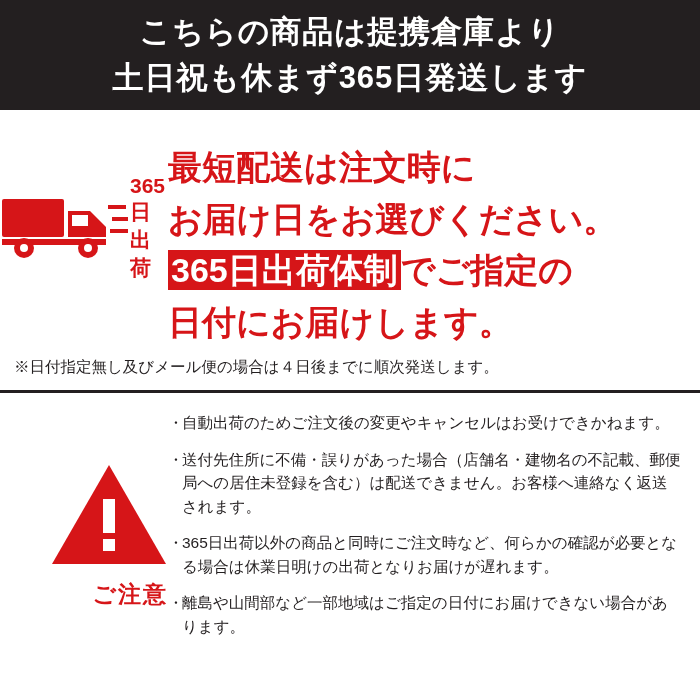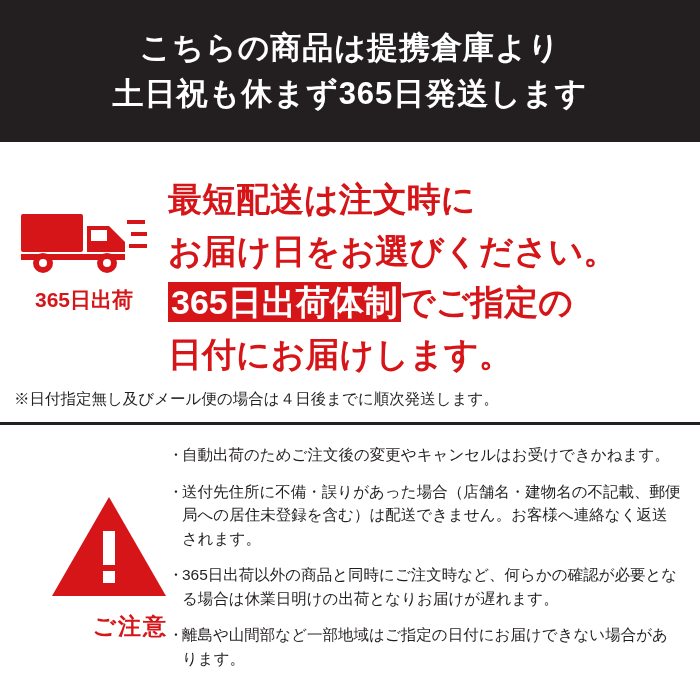--- a/index.html
+++ b/index.html
@@ -16,21 +16,21 @@
     position: relative;
     overflow: hidden;
     background: #ffffff;
     box-sizing: border-box;
   }
 
   
   .header {
     background: #231f20;
     color: #ffffff;
-    height: 142px;
+    height: 110px;
     box-sizing: border-box;
     display: flex;
     flex-direction: column;
     align-items: center;
     justify-content: center;
     gap: 7px;
   }
   .header-line {
     font-size: 31px;
     font-weight: bold;
@@ -51,21 +51,21 @@
   }
   .mid-top {
     display: flex;
     flex-direction: row;
     align-items: flex-start;
     flex: 1;
   }
   .truck-col {
     width: 168px;
     display: flex;
-    flex-direction: column;
+    flex-direction: row;
     align-items: center;
     padding-top: 48px;
     box-sizing: border-box;
   }
   .truck-svg {
     display: block;
   }
   .truck-caption {
     color: #d61518;
     font-size: 21px;

